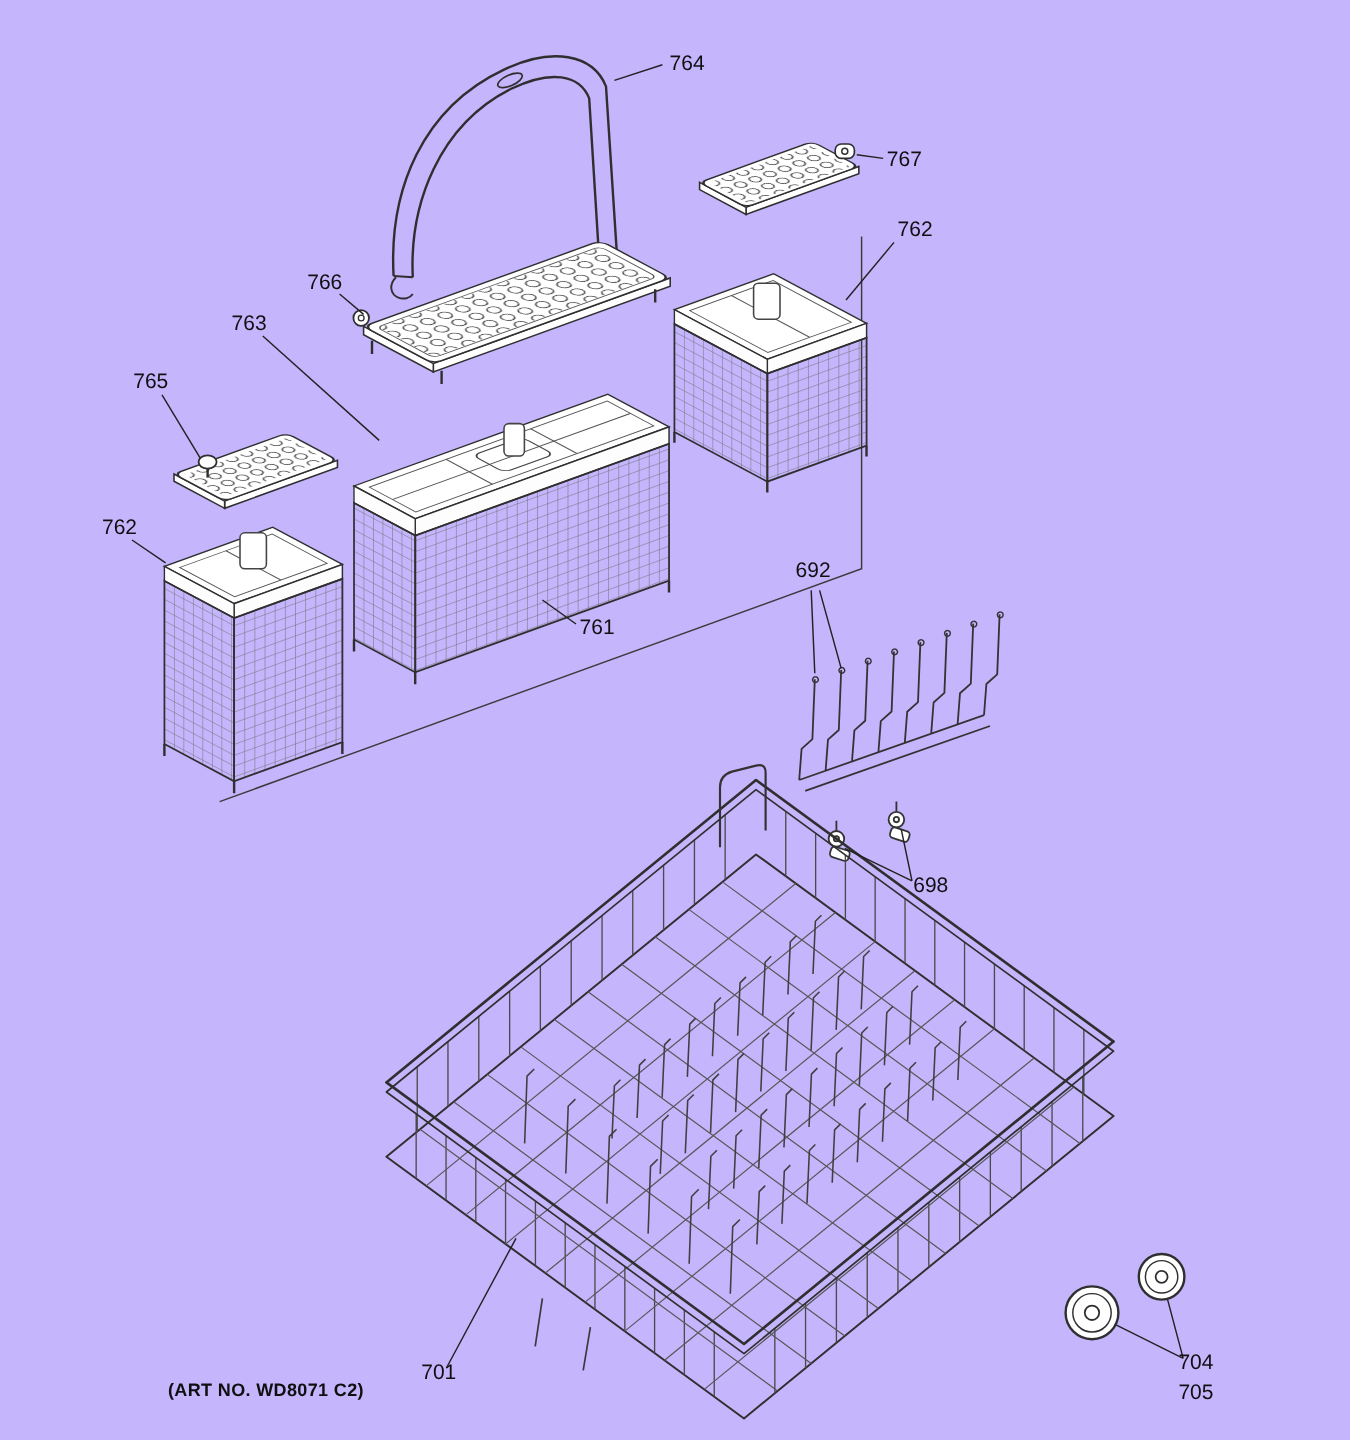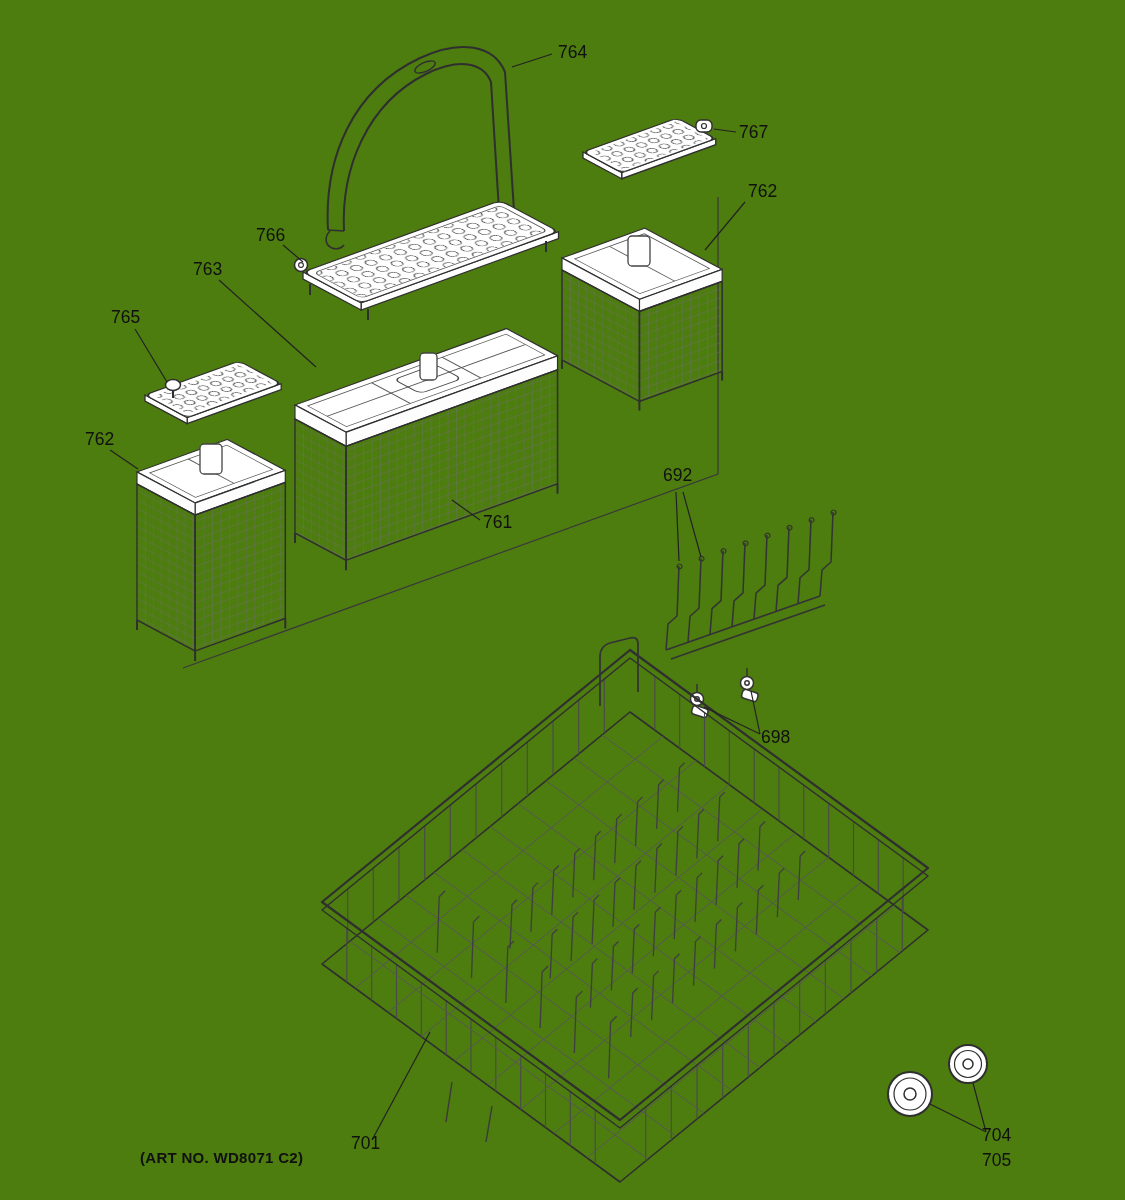--- a/index.html
+++ b/index.html
@@ -1,16 +1,16 @@
 <!DOCTYPE html>
 <html><head>
 <meta charset="utf-8">
 <style>
   html,body{margin:0;padding:0;background:#fff;}
-  .stage{position:relative;width:1125px;height:1200px;background:#4d7c0f;overflow:hidden;
+  .stage{position:relative;width:1125px;height:1200px;background:#c4b5fd;overflow:hidden;
          font-family:"Liberation Sans",sans-serif;}
   svg{display:block;}
   .callout{font-size:17.5px;fill:#101010;}
   .artno{font-size:15px;font-weight:bold;fill:#101010;letter-spacing:.3px;}
   .ld{fill:none;stroke:#222;stroke-width:1.2;}
 </style>
 </head>
 <body>
 
 <div class="stage">

